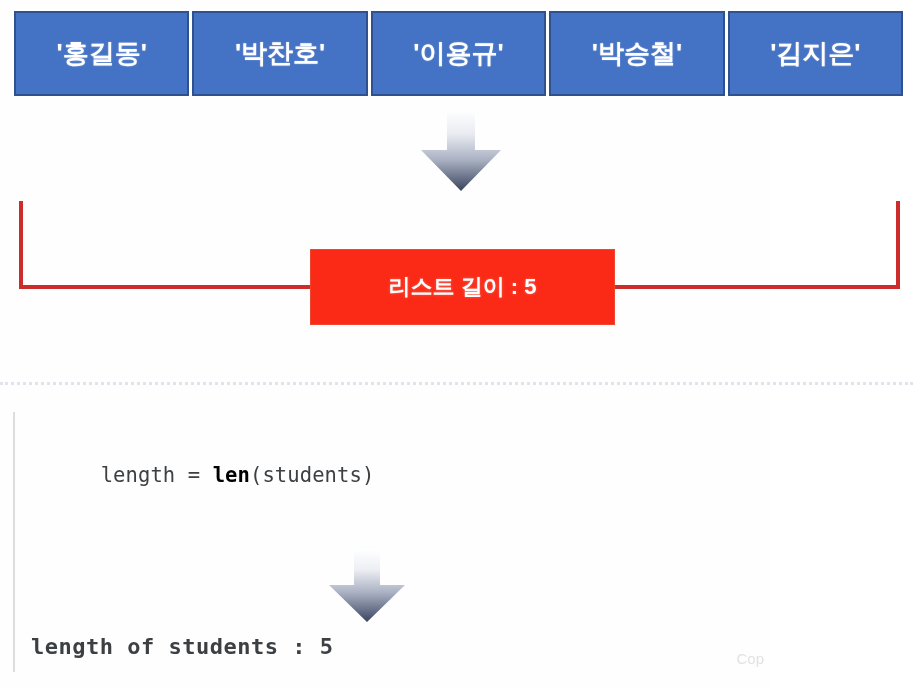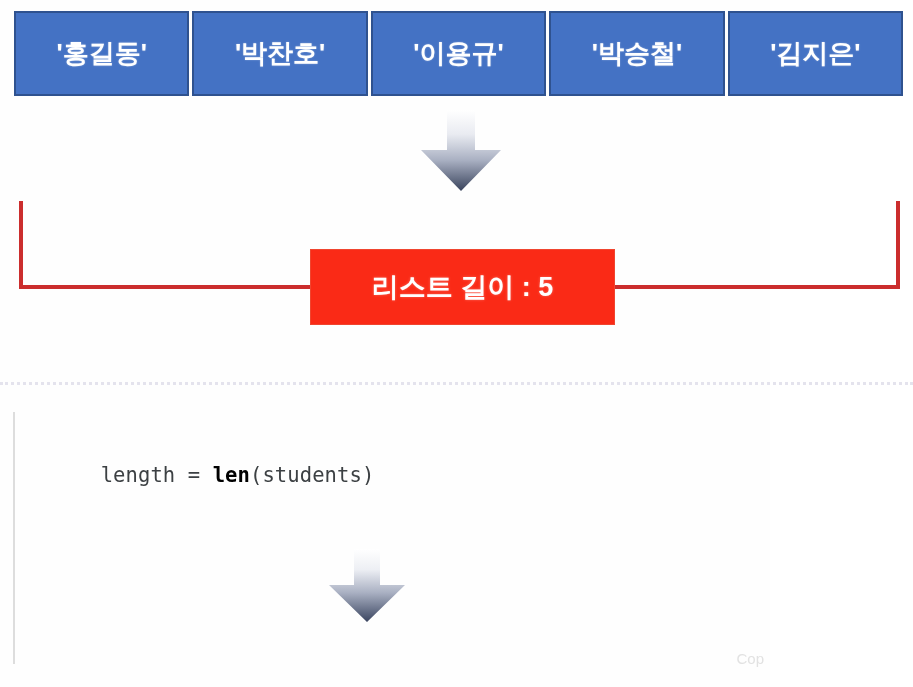--- a/index.html
+++ b/index.html
@@ -90,21 +90,21 @@
     height: 76px;
     background: #FA2A16;
     border: 1px solid #F0452F;
     display: flex;
     align-items: center;
     justify-content: center;
     box-sizing: border-box;
   }
   .result-box-label {
     color: #ffffff;
-    font-size: 27px;
+    font-size: 22px;
     font-weight: bold;
     white-space: nowrap;
     text-shadow: 0 0 3px rgba(255,255,255,0.30);
     text-align: center;
   }
 
   
   .divider {
     position: absolute;
     left: 0px;
@@ -226,16 +226,19 @@
       <linearGradient id="agrad2" x1="0" y1="0" x2="0" y2="1">
         <stop offset="0%" stop-color="#FFFFFF"></stop>
         <stop offset="28%" stop-color="#EDEFF4"></stop>
         <stop offset="60%" stop-color="#A9B0C2"></stop>
         <stop offset="100%" stop-color="#3A4560"></stop>
       </linearGradient>
     </defs>
     <polygon points="29,0 55,0 55,36 80,36 42,73 4,36 29,36" fill="url(#agrad2)"></polygon>
   </svg>
 
+  <div class="output-block">
+    <span class="output-text">length of students : 5</span>
+  </div>
 
   <div class="watermark">Cop</div>
 
 </div>
 
 </body></html>

